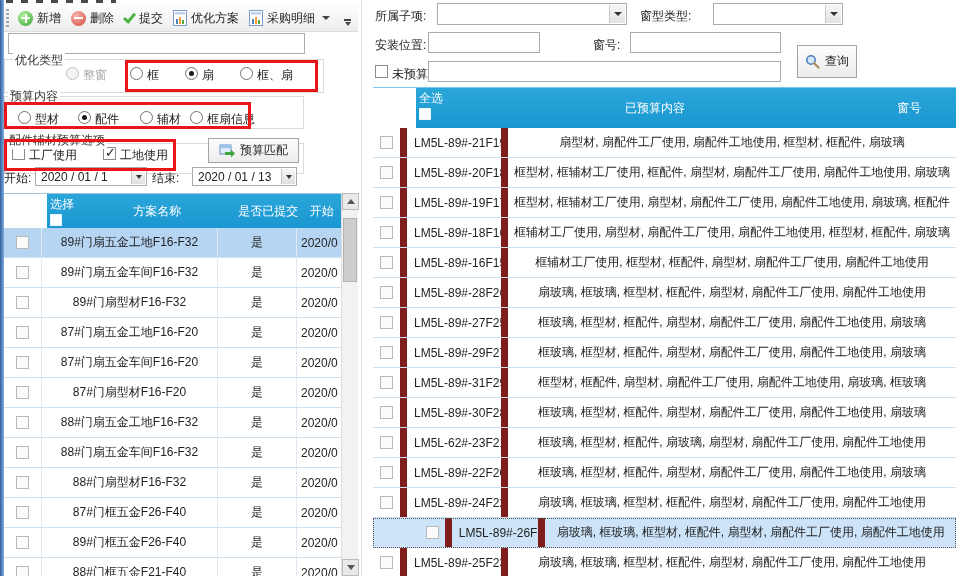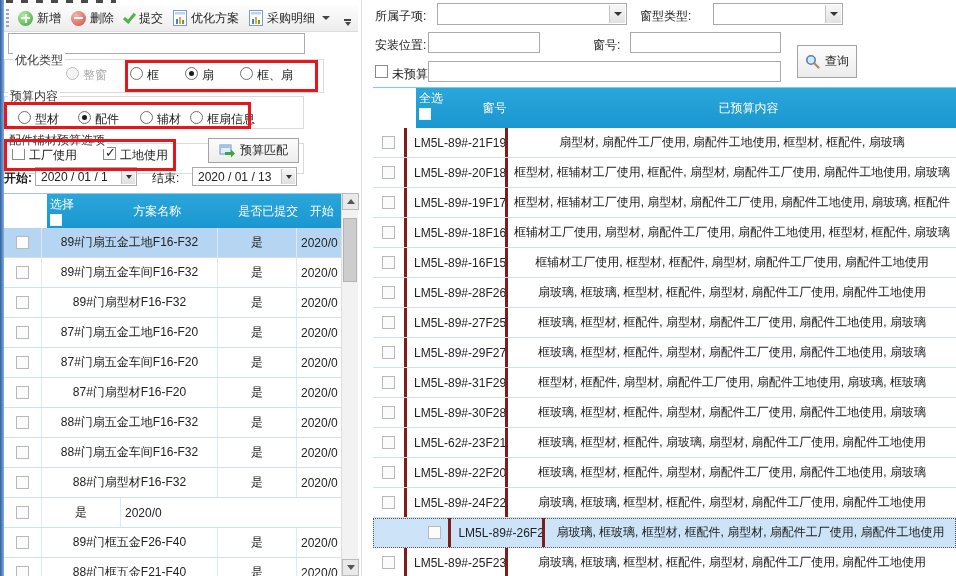--- a/index.html
+++ b/index.html
@@ -83,21 +83,21 @@
   .r2 { left:0px;   top:102px; width:247px; height:27px; }
   .r3 { left:0px;   top:139px; width:172px; height:32px; }
 
   .match-btn { left:204px; top:138px; width:91px; height:25px;
     border:1px solid #a3a3a3; background:linear-gradient(#fcfcfc,#ededed);
     display:flex; align-items:center; justify-content:center; gap:5px; }
 
   .date-row-label { top:170px; color:#222; }
   .datebox { top:167px; height:19px; border:1px solid #ababab; background:#fff;
     display:flex; align-items:center; padding-left:5px; }
-  .d1 { left:31px; width:102px; }
+  .d1 { left:31px; width:112px; }
   .d2 { left:188px; width:105px; }
   .date-dd { position:absolute; right:1px; top:1px; bottom:1px; width:14px;
     background:linear-gradient(#f6f6f6,#dfdfdf); border-left:1px solid #c3c3c3;
     display:flex; align-items:center; justify-content:center; }
   .date-dd .tri { width:0; height:0; border-left:3.5px solid transparent;
     border-right:3.5px solid transparent; border-top:4px solid #333; }
 
   
   .thead { background:linear-gradient(#2aa6da,#1a97d0); color:#fff; display:flex;margin-left:43px; }
   .hcell { display:flex; align-items:center; justify-content:center; }
@@ -150,21 +150,21 @@
     border:1px solid #a3a3a3; background:linear-gradient(#fdfdfd,#ececec);
     display:flex; align-items:center; justify-content:center; gap:5px; }
 
   .right-table { left:0; top:87px; width:583px; height:489px; overflow:hidden;
     border-top:1px solid #79cdec; }
   .rt-head { height:40px; }
   .rt-c0 { width:34px; } .rt-c1 { width:101px; } .rt-c2 { width:448px; }
   .rt-body { height:449px; overflow:hidden; }
   .rt-row { height:30px; display:flex; border-bottom:1px solid #cfe0ef; background:#fff; }
   .rt-row.sel { background:#cde4f8; outline:1px dotted #555; outline-offset:-1px;padding-left:47px; }
-  .rt-cell { display:flex; align-items:center; border-right:3px solid #7f1d1d;
+  .rt-cell { display:flex; align-items:center; border-right:7px solid #7f1d1d;
     overflow:hidden; white-space:nowrap; }
   .rt-c0.rt-cell { justify-content:center; }
   .rt-c1.rt-cell { padding-left:7px; }
   .rt-c2.rt-cell { justify-content:center; border-right:none; }
 </style>
 </head>
 <body>
 
 <div class="abs win-border"></div>
 
@@ -290,21 +290,21 @@
 
   <div class="abs match-btn">
     <svg width="16" height="14" viewBox="0 0 16 14">
       <rect x="1" y="1" width="11" height="9" fill="#dfeefb" stroke="#6a93c4"></rect>
       <rect x="1" y="1" width="11" height="3" fill="#9dc3e8"></rect>
       <path d="M6 8 L12 8 L12 5.5 L16 9.5 L12 13.5 L12 11 L6 11 Z" fill="#3fa53f"></path>
     </svg>
     <span>预算匹配</span>
   </div>
 
-  <span class="abs date-row-label" style="left:0;font-weight:bold;">开始:</span>
+  <span class="abs date-row-label" style="left:0;">开始:</span>
   <div class="abs datebox d1">
     <span>2020 / 01 / 1</span>
     <span class="date-dd">
         <span class="tri"></span>
       </span>
   </div>
   <span class="abs date-row-label" style="left:148px;">结束:</span>
   <div class="abs datebox d2">
     <span>2020 / 01 / 13</span>
     <span class="date-dd">
@@ -402,20 +402,21 @@
           </div>
           <div class="lt-cell lt-c1">88#门扇型材F16-F32</div>
           <div class="lt-cell lt-c2">是</div>
           <div class="lt-cell lt-c3">2020/0</div>
         </div>
 
         <div class="lt-row">
           <div class="lt-cell lt-c0">
             <span class="rowcb"></span>
           </div>
+          <div class="lt-cell lt-c1">87#门框五金F26-F40</div>
           <div class="lt-cell lt-c2">是</div>
           <div class="lt-cell lt-c3">2020/0</div>
         </div>
 
         <div class="lt-row">
           <div class="lt-cell lt-c0">
             <span class="rowcb"></span>
           </div>
           <div class="lt-cell lt-c1">89#门框五金F26-F40</div>
           <div class="lt-cell lt-c2">是</div>
@@ -478,22 +479,22 @@
     </svg>
     <span>查询</span>
   </div>
 
   <div class="abs right-table">
     <div class="thead rt-head">
       <div class="hcell hstack rt-c0">
         <span>全选</span>
         <span class="hcbx"></span>
       </div>
+      <div class="hcell rt-c2">已预算内容</div>
       <div class="hcell rt-c1">窗号</div>
-      <div class="hcell rt-c2">已预算内容</div>
     </div>
     <div class="rt-body">
 
         <div class="rt-row">
           <div class="rt-cell rt-c0">
             <span class="rowcb"></span>
           </div>
           <div class="rt-cell rt-c1">LM5L-89#-21F19</div>
           <div class="rt-cell rt-c2">扇型材, 扇配件工厂使用, 扇配件工地使用, 框型材, 框配件, 扇玻璃</div>
         </div>

